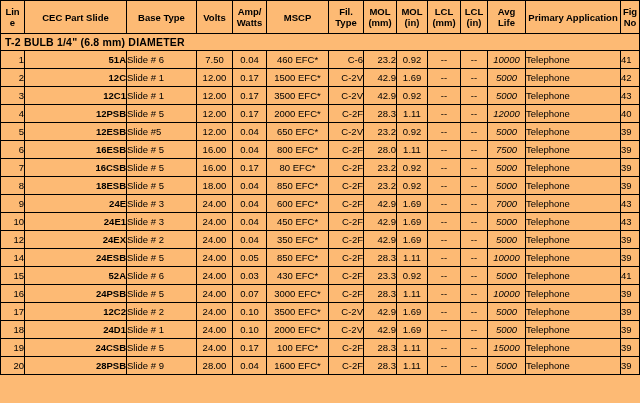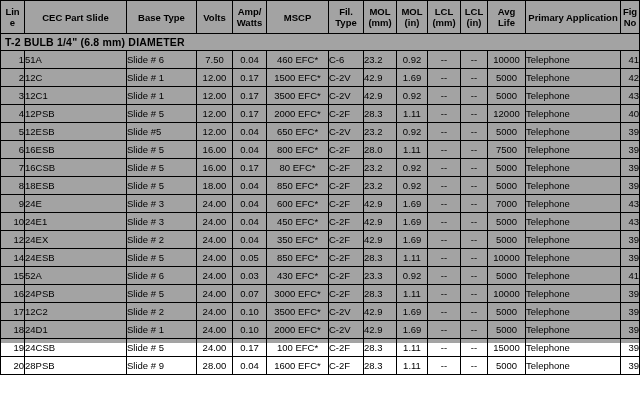--- a/index.html
+++ b/index.html
@@ -9,23 +9,23 @@
   }
   body {
     width: 640px;
     height: 403px;
     font-family: "Liberation Sans", sans-serif;
     color: #000000;
     overflow: hidden;
   }
   .sheet {
     width: 640px;
-    height: 343px;
+    height: 403px;
     position: relative;
-    background: #a3a3a3;
+    background: #fdba74;
   }
   table.spec {
     border-collapse: collapse;
     width: 639px;
     margin: 0;
     table-layout: fixed;
   }
   table.spec th, table.spec td {
     border: 1px solid #000000;
     padding: 0;
@@ -41,33 +41,33 @@
     height: 32px;
     padding: 1px 2px;
     font-size: 9.5px;
     line-height: 10.5px;
   }
   thead th.two-line span { display: block; }
   tbody td { height: 17px; }
 
   
   .c-line   { text-align: right;  padding-right: 4px; }
-  .c-part   { text-align: left;   padding-left: 5px; font-weight: normal; }
+  .c-part   { text-align: right;   padding-left: 5px; font-weight: bold; }
   .c-base   { text-align: left;   padding-left: 8px; margin-top: 15px; }
   .c-volts  { text-align: center; }
   .c-amps   { text-align: center; }
   .c-mscp   { text-align: center; }
-  .c-fil    { text-align: left; }
-  .c-molmm  { text-align: left; margin-left: 14px; }
+  .c-fil    { text-align: right; }
+  .c-molmm  { text-align: right; margin-left: 14px; }
   .c-molin  { text-align: center; }
   .c-lclmm  { text-align: center; }
   .c-lclin  { text-align: center; }
-  .c-life   { text-align: center; }
+  .c-life   { text-align: center; font-style: italic; }
   .c-app    { text-align: left;   padding-left: 5px; }
-  .c-fig    { text-align: right; }
+  .c-fig    { text-align: left; }
 
   tr.section-row td {
     font-weight: bold;
     font-size: 10.5px;
     text-align: left;
     padding-left: 4px;
     height: 16px;
     letter-spacing: 0.2px;
   }
 </style>

